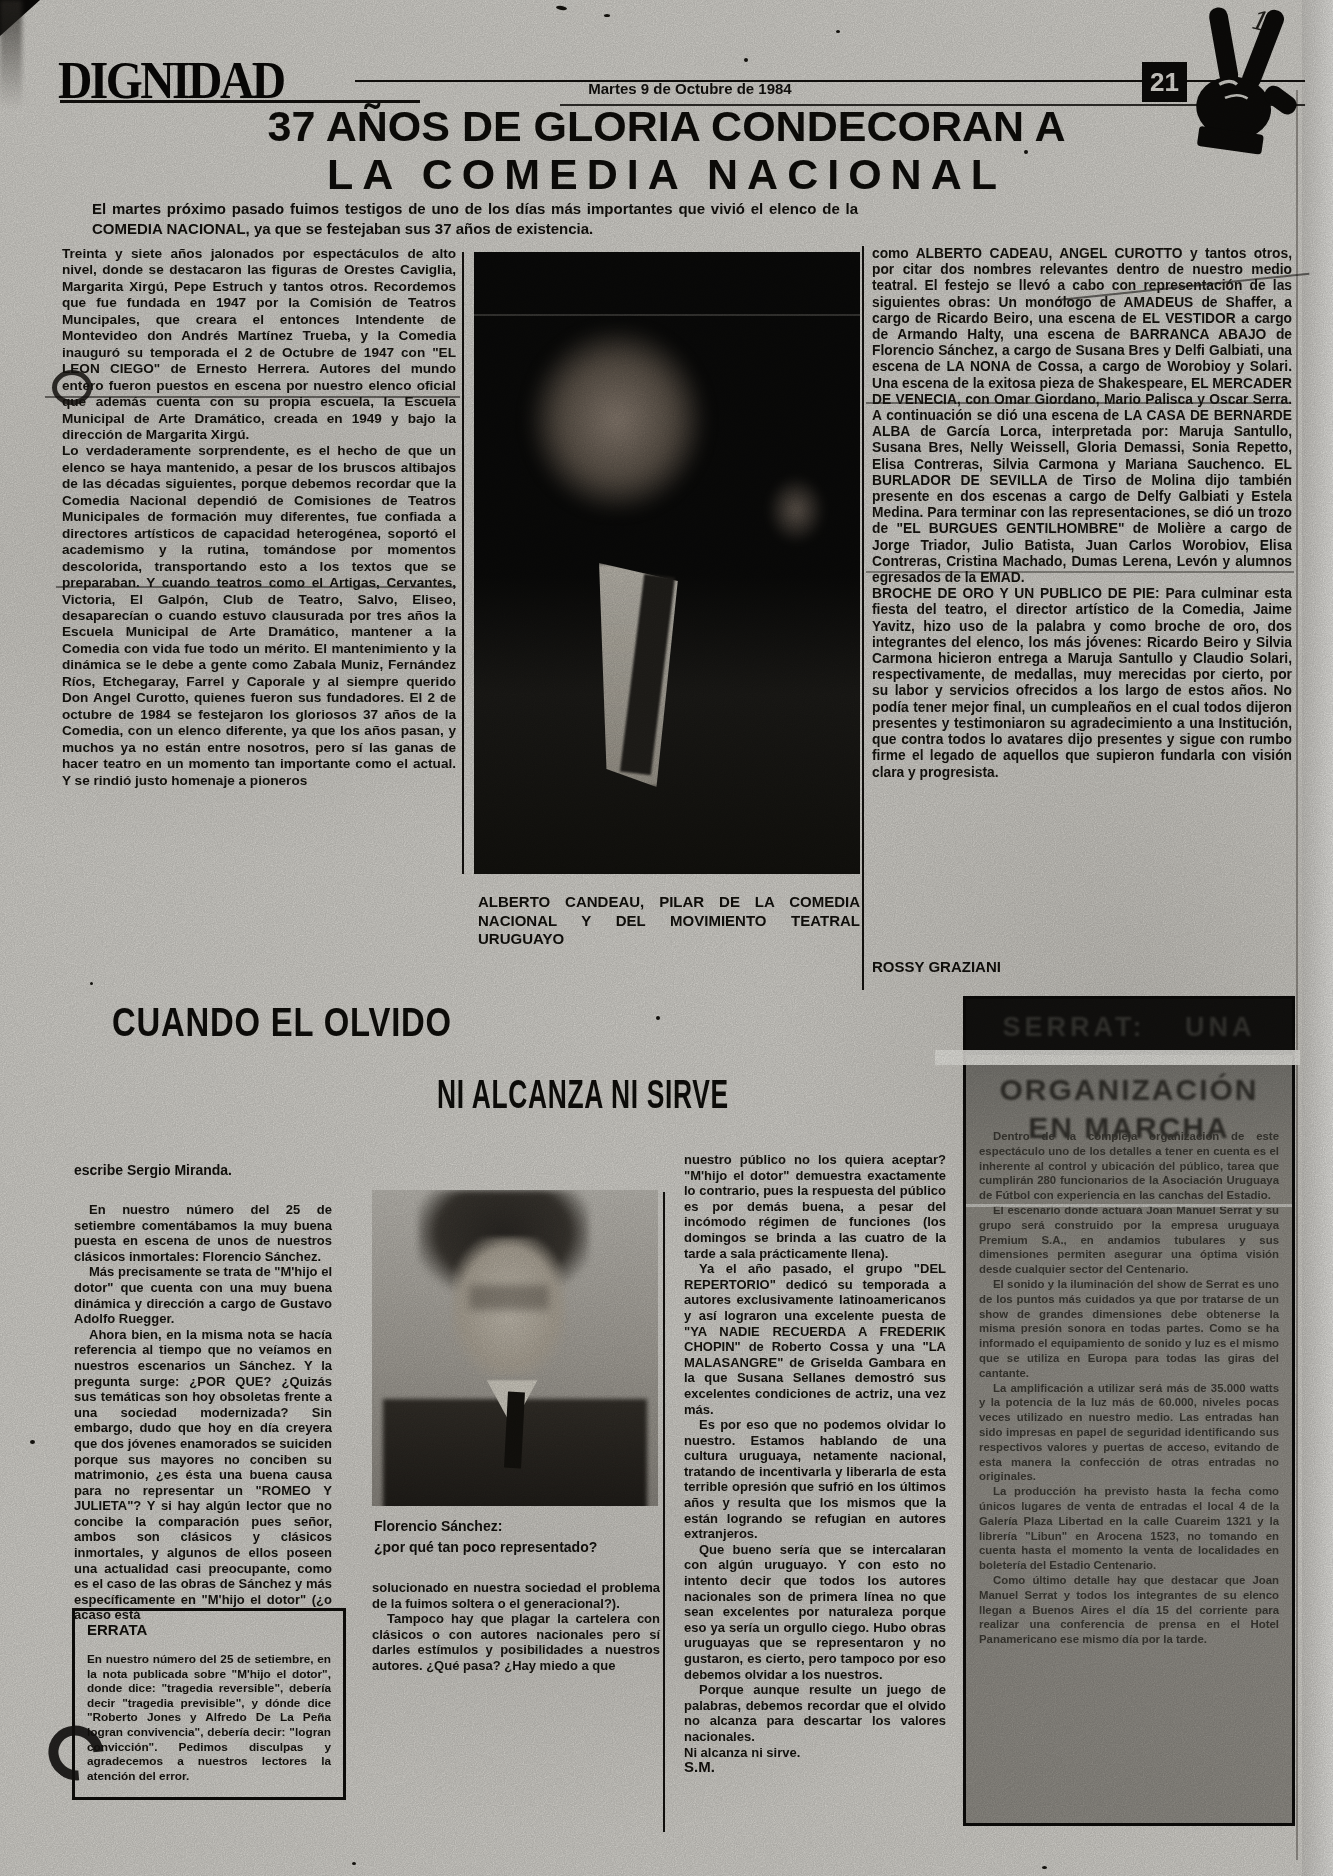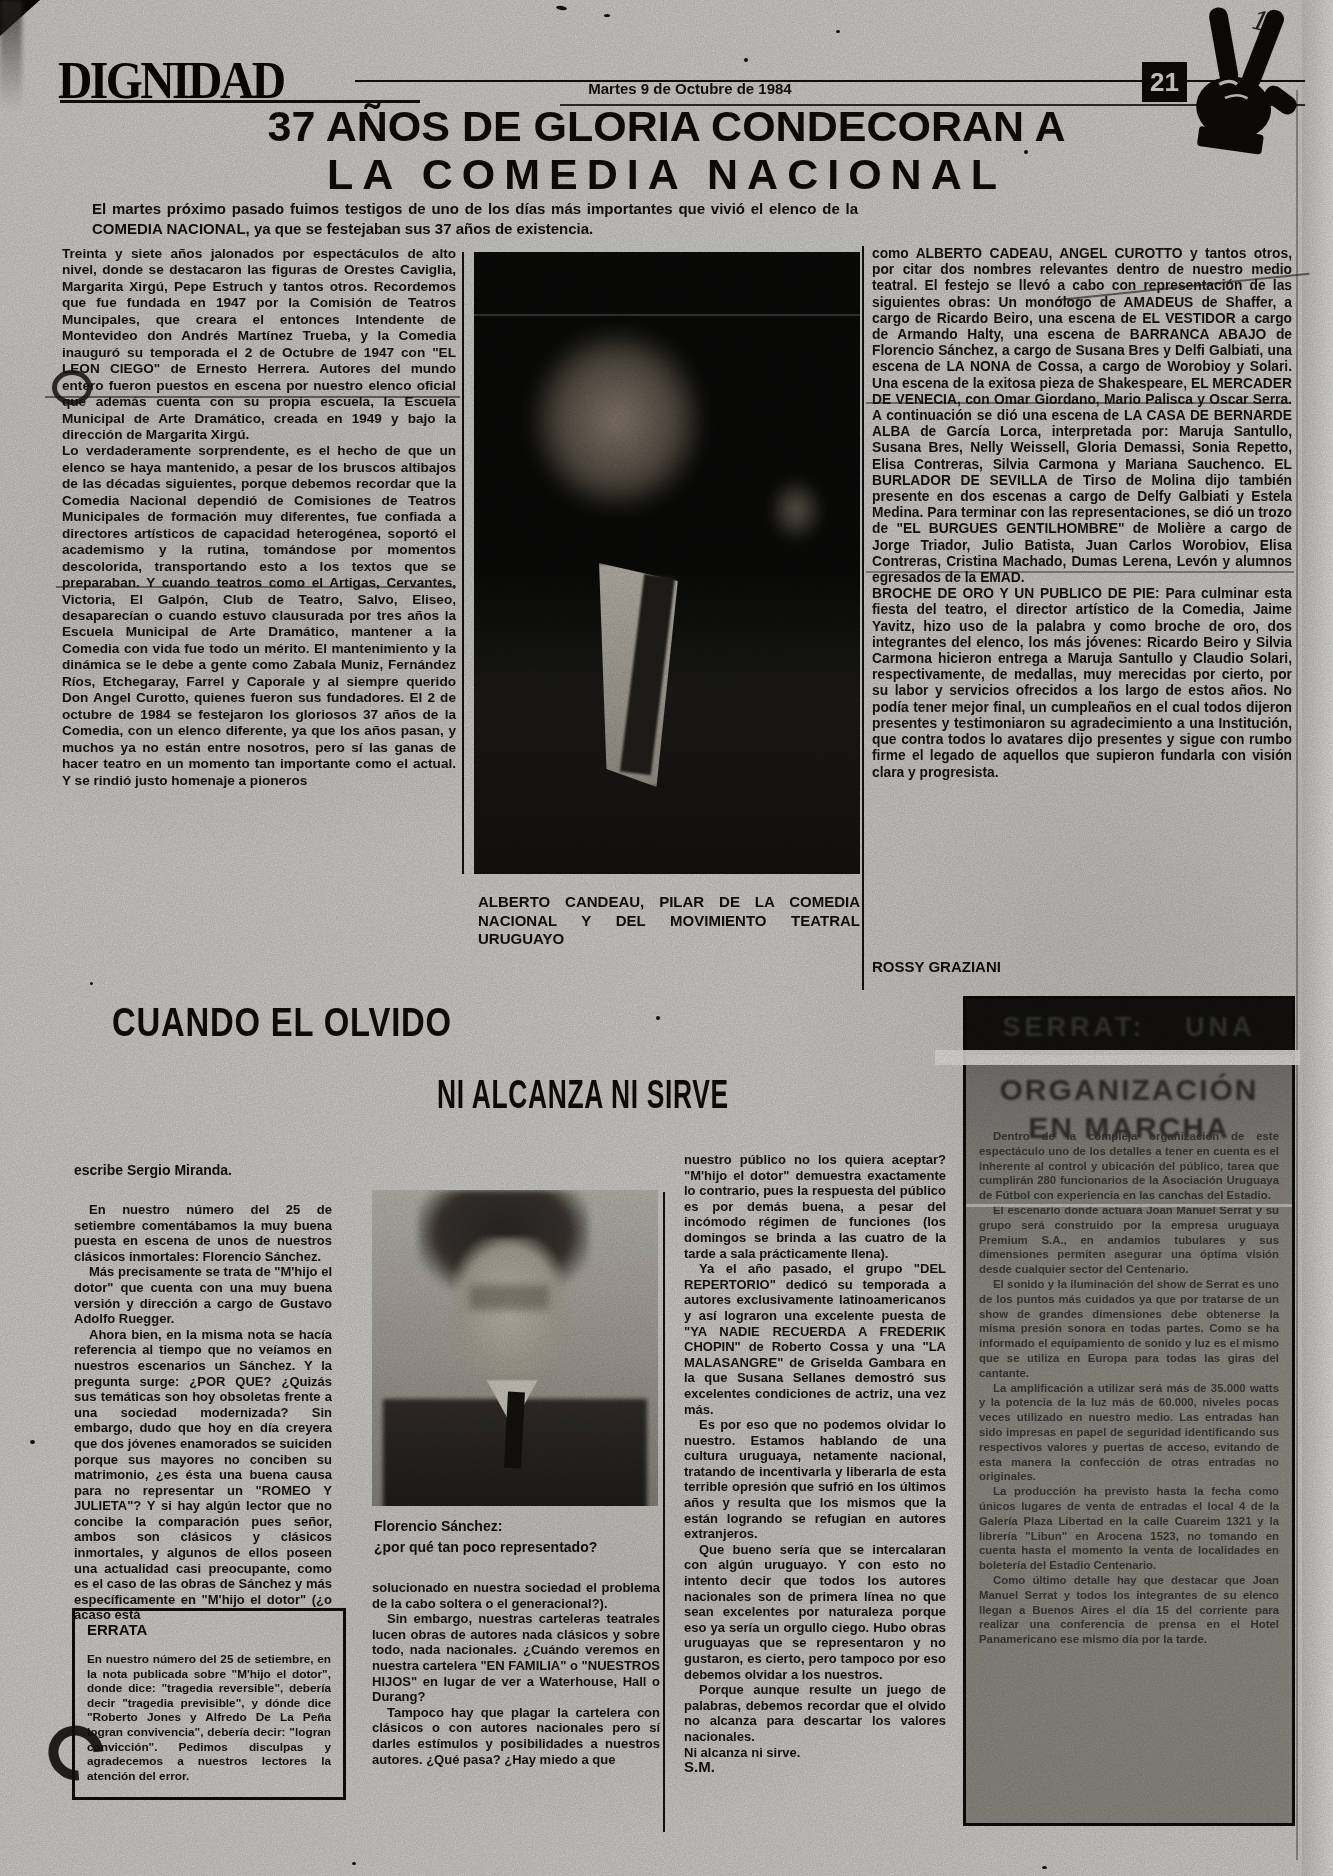--- a/index.html
+++ b/index.html
@@ -124,21 +124,21 @@
   <p>BROCHE DE ORO Y UN PUBLICO DE PIE: Para culminar esta fiesta del teatro, el director artístico de la Comedia, Jaime Yavitz, hizo uso de la palabra y como broche de oro, dos integrantes del elenco, los más jóvenes: Ricardo Beiro y Silvia Carmona hicieron entrega a Maruja Santullo y Claudio Solari, respectivamente, de medallas, muy merecidas por cierto, por su labor y servicios ofrecidos a los largo de estos años. No podía tener mejor final, un cumpleaños en el cual todos dijeron presentes y testimoniaron su agradecimiento a una Institución, que contra todos lo avatares dijo presentes y sigue con rumbo firme el legado de aquellos que supieron fundarla con visión clara y progresista.</p>
 </div>
 <div class="byline" style="left:872px;top:958px;font-size:15px;">ROSSY GRAZIANI</div>
 
 <div class="h2a">CUANDO EL OLVIDO</div>
 <div class="h2b">NI ALCANZA NI SIRVE</div>
 <div class="byline" style="left:74px;top:1162px;font-size:14px;">escribe Sergio Miranda.</div>
 
 <div class="bodycol art2" style="left:74px;top:1202px;width:258px;">
   <p class="ind">En nuestro número del 25 de setiembre comentábamos la muy buena puesta en escena de unos de nuestros clásicos inmortales: Florencio Sánchez.</p>
-  <p class="ind">Más precisamente se trata de "M'hijo el dotor" que cuenta con una muy buena versión y dirección a cargo de Gustavo Adolfo Ruegger.</p>
+  <p class="ind">Más precisamente se trata de "M'hijo el dotor" que cuenta con una muy buena dinámica y dirección a cargo de Gustavo Adolfo Ruegger.</p>
   <p class="ind">Ahora bien, en la misma nota se hacía referencia al tiempo que no veíamos en nuestros escenarios un Sánchez. Y la pregunta surge: ¿POR QUE? ¿Quizás sus temáticas son hoy obsoletas frente a una sociedad modernizada? Sin embargo, dudo que hoy en día creyera que dos jóvenes enamorados se suiciden porque sus mayores no conciben su matrimonio, ¿es ésta una buena causa para no representar un "ROMEO Y JULIETA"? Y si hay algún lector que no concibe la comparación pues señor, ambos son clásicos y clásicos inmortales, y algunos de ellos poseen una actualidad casi preocupante, como es el caso de las obras de Sánchez y más específicamente en "M'hijo el dotor" (¿o acaso está</p>
 </div>
 
 <div class="errata">
   <p class="t">ERRATA</p>
   <p class="b">En nuestro número del 25 de setiembre, en la nota publicada sobre "M'hijo el dotor", donde dice: "tragedia reversible", debería decir "tragedia previsible", y dónde dice "Roberto Jones y Alfredo De La Peña logran convivencia", debería decir: "logran convicción". Pedimos disculpas y agradecemos a nuestros lectores la atención del error.</p>
 </div>
 
 <div class="photo2">
   <div class="pf" style="left:16%;top:0;width:60%;height:34%;background:radial-gradient(ellipse at 50% 40%,#2d2a26 0%,#3c3832 55%,transparent 78%);filter:blur(3px);"></div>
@@ -147,22 +147,21 @@
   <div class="pf" style="left:4%;top:66%;width:92%;height:36%;background:linear-gradient(180deg,#35312b,#211e1a);filter:blur(2px);"></div>
   <div class="pf" style="left:40%;top:60%;width:18%;height:15%;background:#d9d5ca;clip-path:polygon(0 0,100% 0,50% 100%);filter:blur(1px);"></div>
   <div class="pf" style="left:47%;top:64%;width:6%;height:24%;background:#15130f;transform:rotate(3deg);"></div>
 </div>
 <div class="caption2">
   <span style="display:block;">Florencio Sánchez:</span>
   <span style="display:block;">¿por qué tan poco representado?</span>
 </div>
 
 <div class="bodycol art2" style="left:372px;top:1580px;width:288px;">
-  <p>solucionado en nuestra sociedad el problema de la cabo soltera o el generacional?).</p>
-  <p class="ind">Sin embargo, nuestras carteleras teatrales lucen obras de autores nada clásicos y sobre todo, nada nacionales. ¿Cuándo veremos en nuestra cartelera "EN FAMILIA" o "NUESTROS HIJOS" en lugar de ver a Waterhouse, Hall o Durang?</p>
+  <p>solucionado en nuestra sociedad el problema de la fuimos soltera o el generacional?).</p>
   <p class="ind">Tampoco hay que plagar la cartelera con clásicos o con autores nacionales pero sí darles estímulos y posibilidades a nuestros autores. ¿Qué pasa? ¿Hay miedo a que</p>
 </div>
 <div class="vrule" style="left:663px;top:1192px;height:640px;"></div>
 
 <div class="bodycol art2" style="left:684px;top:1152px;width:262px;">
   <p>nuestro público no los quiera aceptar? "M'hijo el dotor" demuestra exactamente lo contrario, pues la respuesta del público es por demás buena, a pesar del incómodo régimen de funciones (los domingos se brinda a las cuatro de la tarde a sala prácticamente llena).</p>
   <p class="ind">Ya el año pasado, el grupo "DEL REPERTORIO" dedicó su temporada a autores exclusivamente latinoamericanos y así lograron una excelente puesta de "YA NADIE RECUERDA A FREDERIK CHOPIN" de Roberto Cossa y una "LA MALASANGRE" de Griselda Gambara en la que Susana Sellanes demostró sus excelentes condiciones de actriz, una vez más.</p>
   <p class="ind">Es por eso que no podemos olvidar lo nuestro. Estamos hablando de una cultura uruguaya, netamente nacional, tratando de incentivarla y liberarla de esta terrible opresión que sufrió en los últimos años y resulta que los mismos que la están logrando se refugian en autores extranjeros.</p>
   <p class="ind">Que bueno sería que se intercalaran con algún uruguayo. Y con esto no intento decir que todos los autores nacionales son de primera línea no que sean excelentes por naturaleza porque eso ya sería un orgullo ciego. Hubo obras uruguayas que se representaron y no gustaron, es cierto, pero tampoco por eso debemos olvidar a los nuestros.</p>
   <p class="ind">Porque aunque resulte un juego de palabras, debemos recordar que el olvido no alcanza para descartar los valores nacionales.</p>

